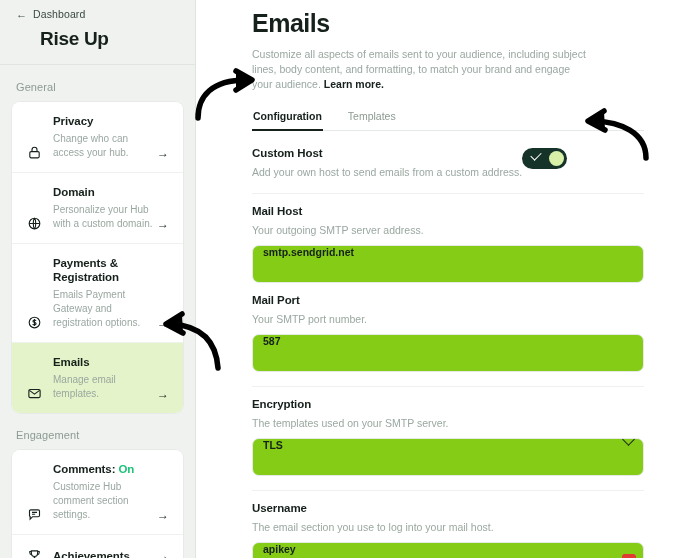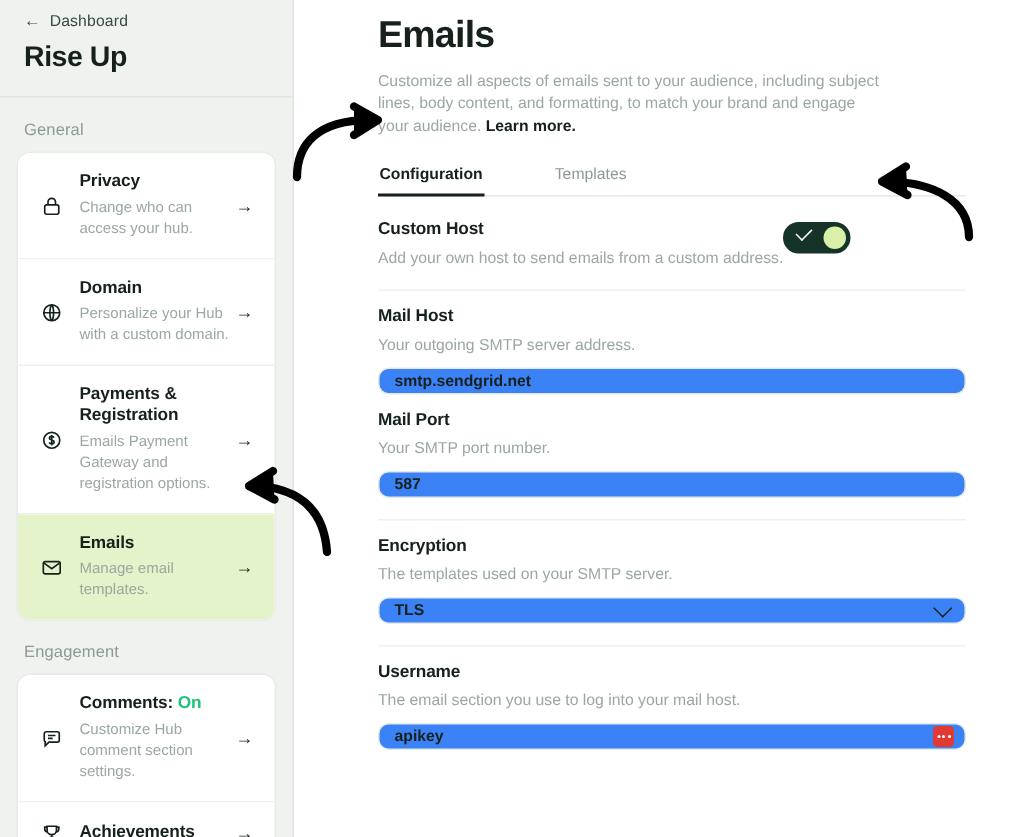--- a/index.html
+++ b/index.html
@@ -21,35 +21,35 @@
     flex: 0 0 196px;
   }
   .back-link {
     display: flex; align-items: center; gap: 6px;
     padding: 8px 16px 4px 16px;
     font-size: 10.5px; color: #3b4a42; letter-spacing: .1px;
   }
   .back-link .arr { font-size: 11px; line-height: 1; color: #3b4a42; }
   .hub-title {
     padding: 4px 16px 14px 16px;
-    font-size: 19px; font-weight: bold; color: #16211b; letter-spacing: -0.3px;
+    font-size: 19px; font-weight: bold; color: #16211b; letter-spacing: -0.3px; margin-left: 24px;
   }
   .sb-divider { height: 1px; background: #e0e5e0; }
   .group-label {
     padding: 16px 16px 9px 16px;
     font-size: 11px; color: #8d9b92; letter-spacing: .1px;
   }
   .card {
     margin: 0 12px; background: #fff;
     border-radius: 8px; overflow: hidden;
     box-shadow: 0 0 0 1px rgba(0,0,0,0.03);
   }
   .nav-item {
     position: relative;
-    display: flex; align-items: center;
+    display: flex; align-items: flex-end;
     padding: 12px 12px 12px 12px;
     border-bottom: 1px solid #eef1ee;
     background: #fff;
   }
   .nav-item:last-child { border-bottom: none; }
   .nav-item.active { background: #e4f3c9; }
   .nav-item.active::before {
     content: ""; position: absolute; left: -12px; top: 9px; bottom: 9px;
     width: 3px; background: #16211b; border-radius: 0 2px 2px 0;
   }
@@ -77,21 +77,21 @@
   .page-title {
     font-size: 25px; font-weight: bold; color: #16211b;
     letter-spacing: -0.5px; line-height: 30px;
   }
   .page-sub {
     margin-top: 9px; font-size: 10.5px; color: #9aa8a0; line-height: 15px;
     max-width: 340px;
   }
   .page-sub b { color: #16211b; font-weight: bold; }
   .tabs {
-    margin-top: 14px; display: flex; gap: 46px;
+    margin-top: 14px; display: flex; gap: 24px;
     border-bottom: 1px solid #e6eae6;
   }
   .tab {
     font-size: 10.5px; color: #8d9b92; padding: 4px 1px 7px 1px;
     border-bottom: 2px solid transparent; margin-bottom: -1px;
   }
   .tab.active { color: #16211b; font-weight: bold; border-bottom-color: #16211b; }
 
   .section { padding-top: 16px; }
   .row-head { display: flex; align-items: flex-start; justify-content: flex-start; }
@@ -111,24 +111,24 @@
     border-left: 1.6px solid #fff; border-bottom: 1.6px solid #fff;
     transform: rotate(-45deg);
   }
   .toggle .knob {
     position: absolute; right: 3px; top: 3px;
     width: 15px; height: 15px; border-radius: 50%; background: #d8f0a8;
   }
 
   .field { margin-top: 11px; }
   .input {
-    height: 18px; border: 1px solid #e6eae6; border-radius: 7px;
-    display: flex; align-items: center; padding: 0 10px;
+    height: 38px; border: 1px solid #e6eae6; border-radius: 7px;
+    display: flex; padding: 0 10px;
     font-size: 10.5px; color: #16211b; font-weight: bold;
-    background: #3b82f6; position: relative;
+    background: #84cc16; position: relative;
   }
   .input .val { flex: 1 1 auto; }
   .chev {
     width: 9px; height: 9px; border-right: 1.6px solid #16211b;
     border-bottom: 1.6px solid #16211b; transform: rotate(45deg);
     margin-top: -4px; flex: 0 0 9px;
   }
   .pm-badge {
     position: absolute; right: 7px; top: 50%; transform: translateY(-50%);
     width: 14px; height: 14px; border-radius: 3px; background: #e03a32;

